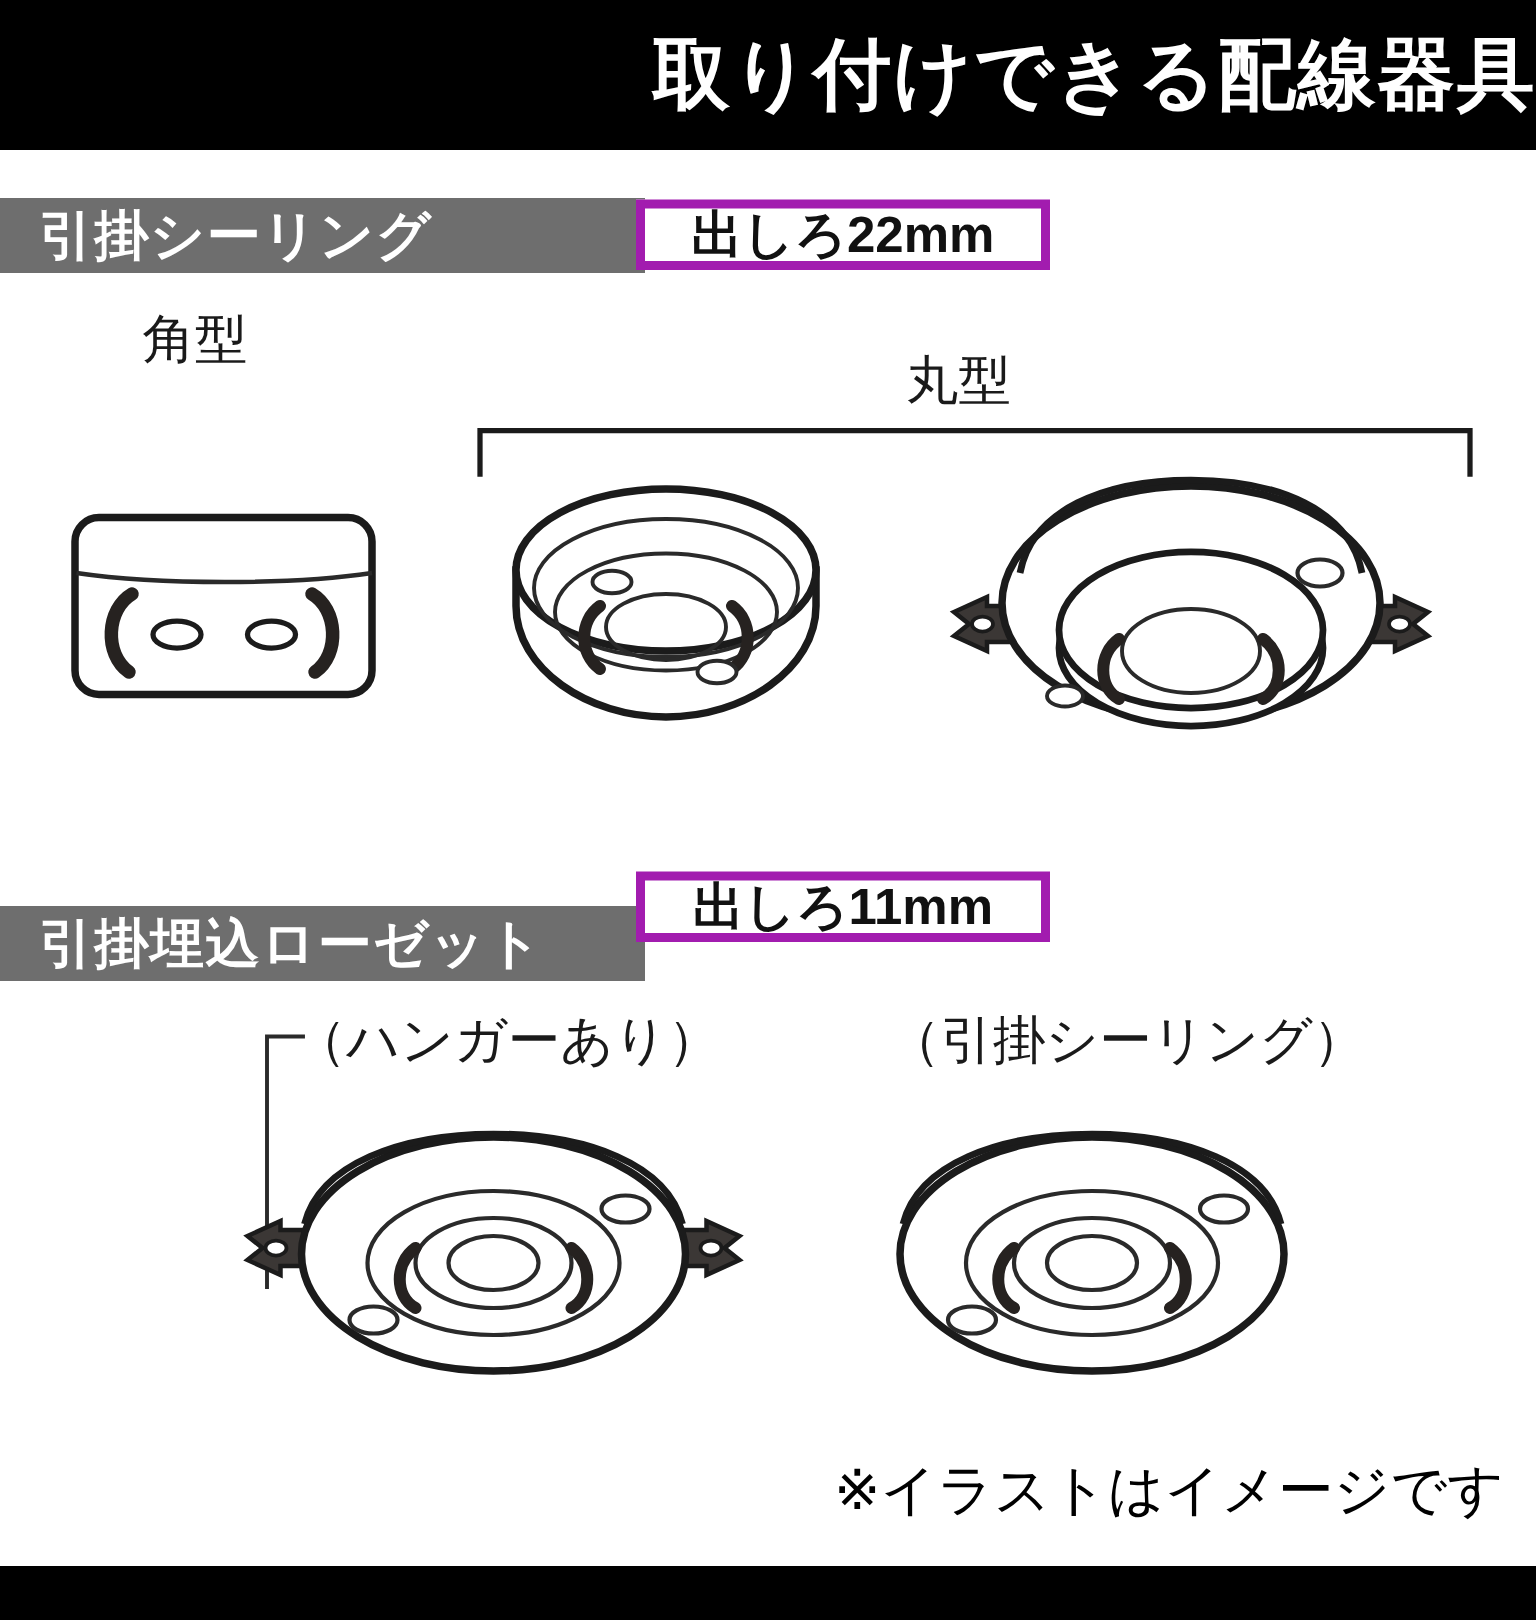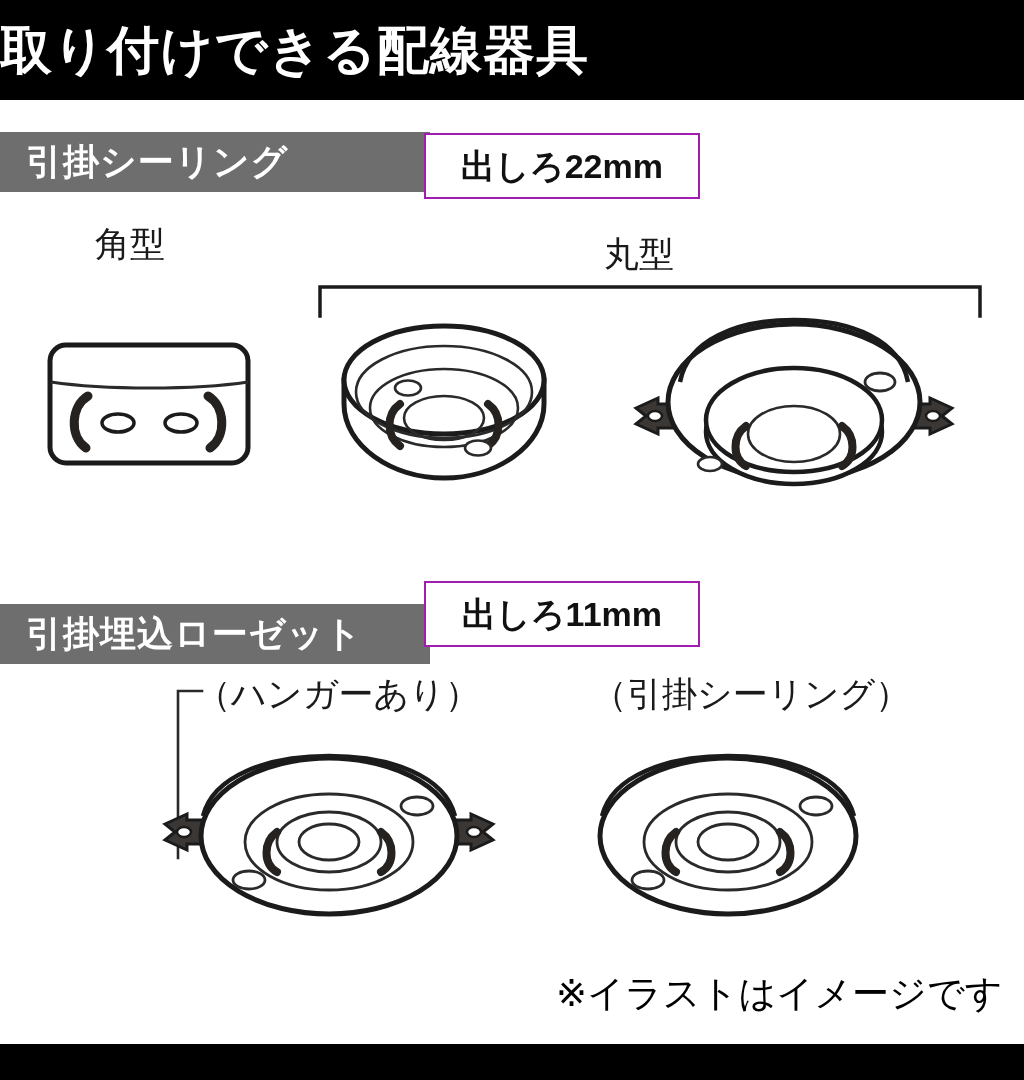--- a/index.html
+++ b/index.html
@@ -22,21 +22,21 @@
   
   .header-bar {
     position: absolute;
     left: 0;
     top: 0;
     width: 1024px;
     height: 100px;
     background: #000000;
     display: flex;
     align-items: center;
-    justify-content: flex-start;
+    justify-content: flex-end;
   }
   .header-title {
     color: #ffffff;
     font-size: 52px;
     font-weight: 700;
     letter-spacing: 1px;
     line-height: 1;
     white-space: nowrap;
   }
 
@@ -47,39 +47,39 @@
     top: 1044px;
     width: 1024px;
     height: 36px;
     background: #000000;
   }
 
   
   .section-bar {
     position: absolute;
     left: 0;
-    height: 60px;
+    height: 50px;
     background: #6e6e6e;
     display: flex;
     align-items: center;
   }
   .section-title {
     color: #ffffff;
     font-size: 36px;
     font-weight: 700;
     letter-spacing: 1px;
     line-height: 1;
     white-space: nowrap;
     margin-left: 26px;
   }
   .badge {
     position: absolute;
-    height: 66px;
+    height: 47px;
     background: #ffffff;
-    border: 2px solid #a21caf;
+    border: 6px solid #a21caf;
     box-sizing: border-box;
     display: flex;
     align-items: center;
     justify-content: center;
   }
   .badge-text {
     color: #111111;
     font-size: 34px;
     font-weight: 700;
     line-height: 1;
@@ -128,21 +128,21 @@
     <div class="header-title">取り付けできる配線器具</div>
   </div>
 
   <div class="section-bar" style="top:132px; width:430px;">
     <div class="section-title">引掛シーリング</div>
   </div>
   <div class="badge" style="left:424px; top:133px; width:276px;">
     <div class="badge-text">出しろ22mm</div>
   </div>
 
-  <div class="sub-label" style="left:95px; top:226px;">角型</div>
+  <div class="sub-label" style="left:95px; top:209px;">角型</div>
   <div class="sub-label" style="left:604px; top:236px;">丸型</div>
 
   <div class="rule" style="left:318px; top:284px;">
     <svg width="664" height="34" viewBox="0 0 664 34">
       <path d="M2 32 L2 3 L662 3 L662 32" fill="none" stroke="#1b1b1b" stroke-width="3.5" stroke-linecap="square" stroke-linejoin="miter"></path>
     </svg>
   </div>
 
   <div class="illus" style="left:45px; top:340px;">
     <svg width="210" height="130" viewBox="0 0 210 130">

